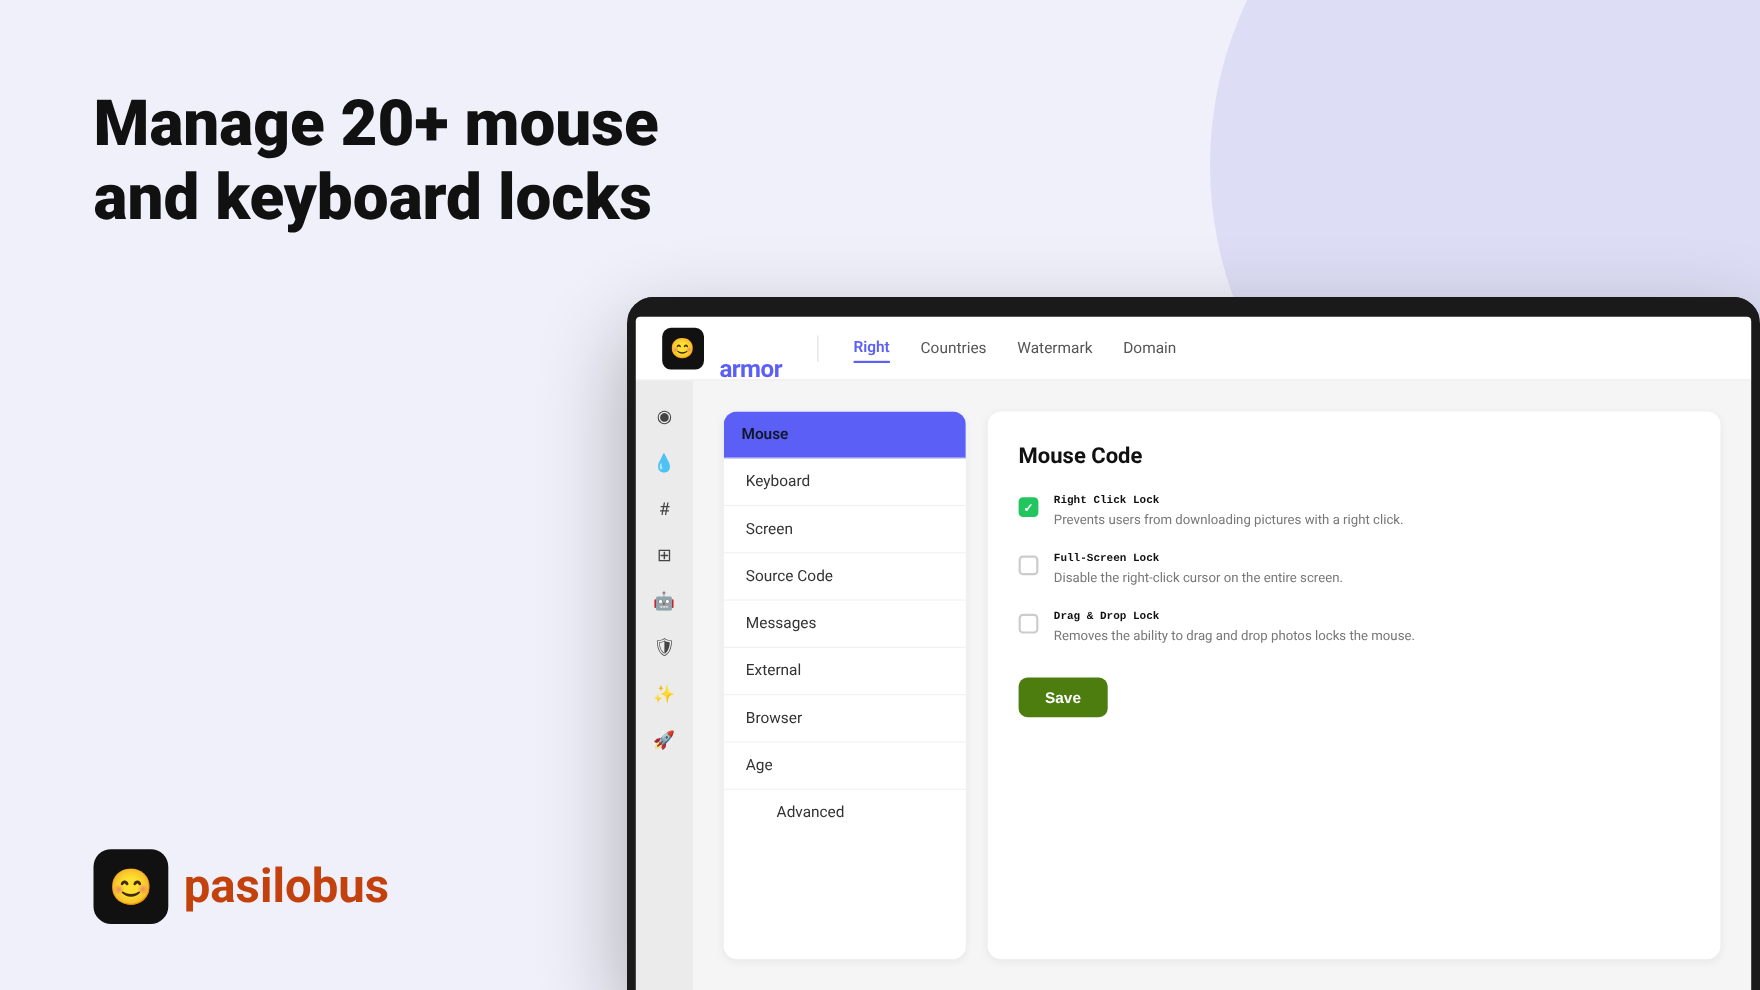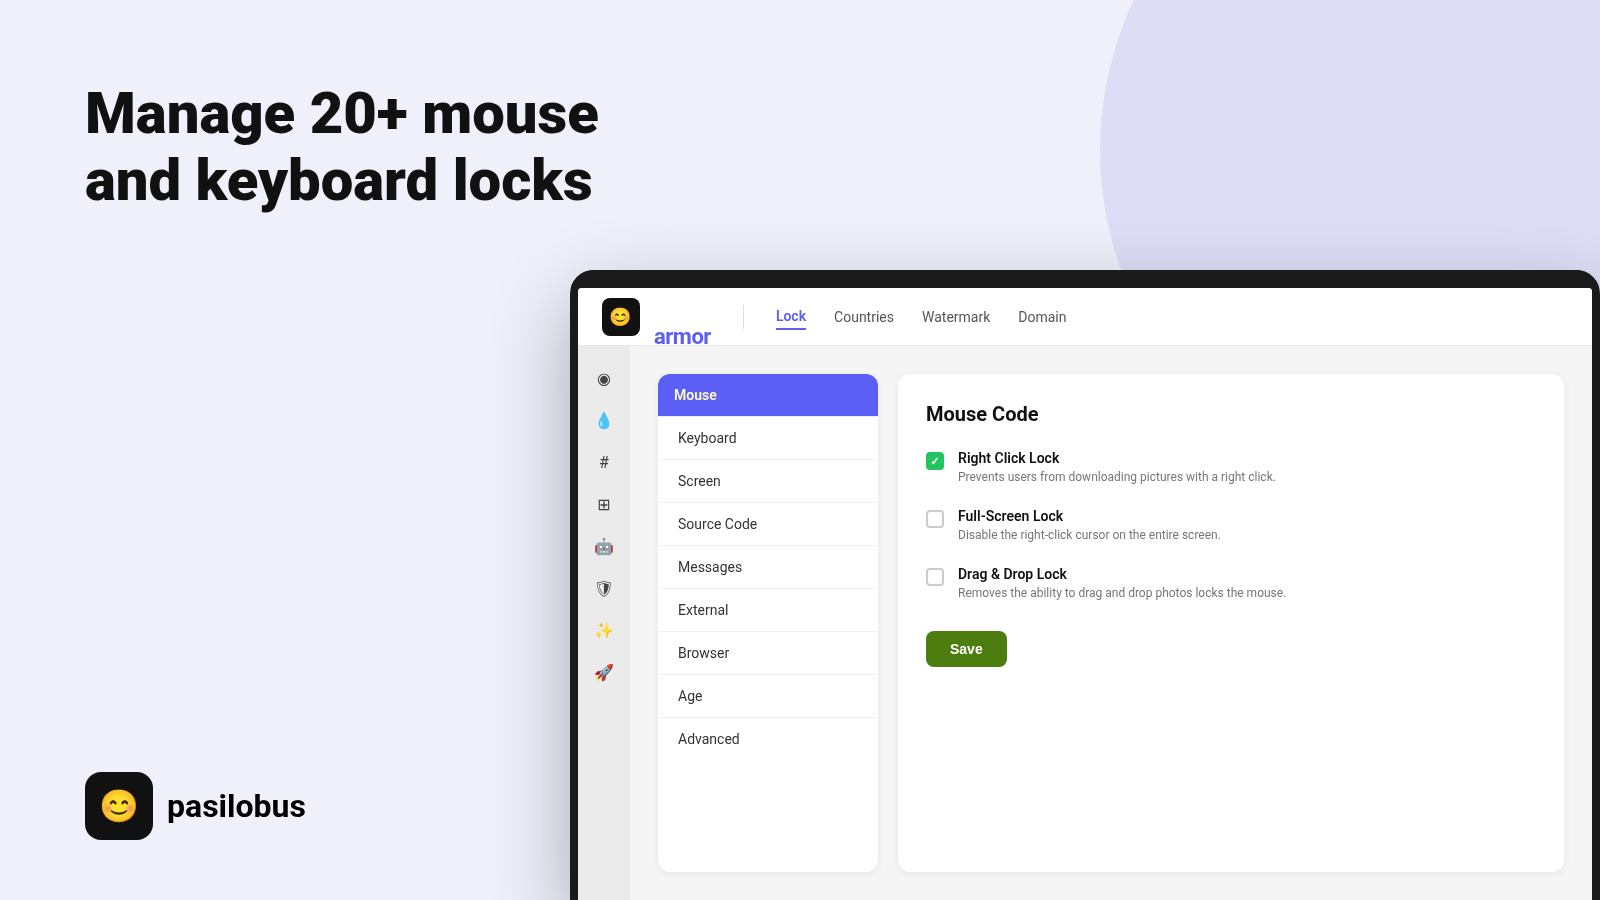--- a/index.html
+++ b/index.html
@@ -57,23 +57,23 @@
       height: 68px;
       background: #111;
       border-radius: 16px;
       display: flex;
       align-items: center;
       justify-content: center;
       font-size: 32px;
     }
 
     .brand-name {
-      font-size: 32px;
+      font-size: 43px;
       font-weight: 700;
-      color: #000000;
+      color: #c2410c;
     }
 
     
     .app-window {
       position: absolute;
       top: 270px;
       left: 570px;
       width: 1030px;
       height: 630px;
       background: #1a1a1a;
@@ -215,25 +215,26 @@
     .menu-item {
       padding: 13px 20px;
       font-size: 14px;
       color: #333;
       cursor: pointer;
       border-bottom: 1px solid #f0f0f0;
     }
 
     .menu-item:last-child {
       border-bottom: none;
+      margin-left: 28px;
     }
 
     .menu-item.active {
       background: #5b5ff5;
-      color: #fef9c3;
+      color: #0f172a;
       font-weight: 600;
       padding-left: 16px;
     }
 
     
     .locks-panel {
       flex: 1;
       background: #fff;
       border-radius: 12px;
       padding: 28px;
@@ -271,24 +272,25 @@
       background: #22c55e;
       border-color: #22c55e;
       color: #fff;
       font-size: 11px;
       font-weight: 700;
     }
 
     .lock-info {}
 
     .lock-name {
-      font-size: 14px;
+      font-size: 10px;
       font-weight: 600;
       color: #111;
       margin-bottom: 3px;
+      font-family: Liberation Mono, monospace;
     }
 
     .lock-desc {
       font-size: 12px;
       color: #777;
       line-height: 1.4;
     }
 
     .save-btn {
       background: #4d7c0f;
@@ -324,21 +326,21 @@
 
     <div class="nav-header">
       <div class="nav-logo-container">
         <div class="nav-logo-box">
           <span>😊</span>
         </div>
         <span class="nav-brand-text">armor</span>
       </div>
       <div class="nav-divider"></div>
       <div class="nav-tabs">
-        <span class="nav-tab active">Lock</span>
+        <span class="nav-tab active">Right</span>
         <span class="nav-tab">Countries</span>
         <span class="nav-tab">Watermark</span>
         <span class="nav-tab">Domain</span>
       </div>
     </div>
 
     <div class="main-content">
 
       <div class="icon-sidebar">
         <div class="sidebar-icon">◉</div>

